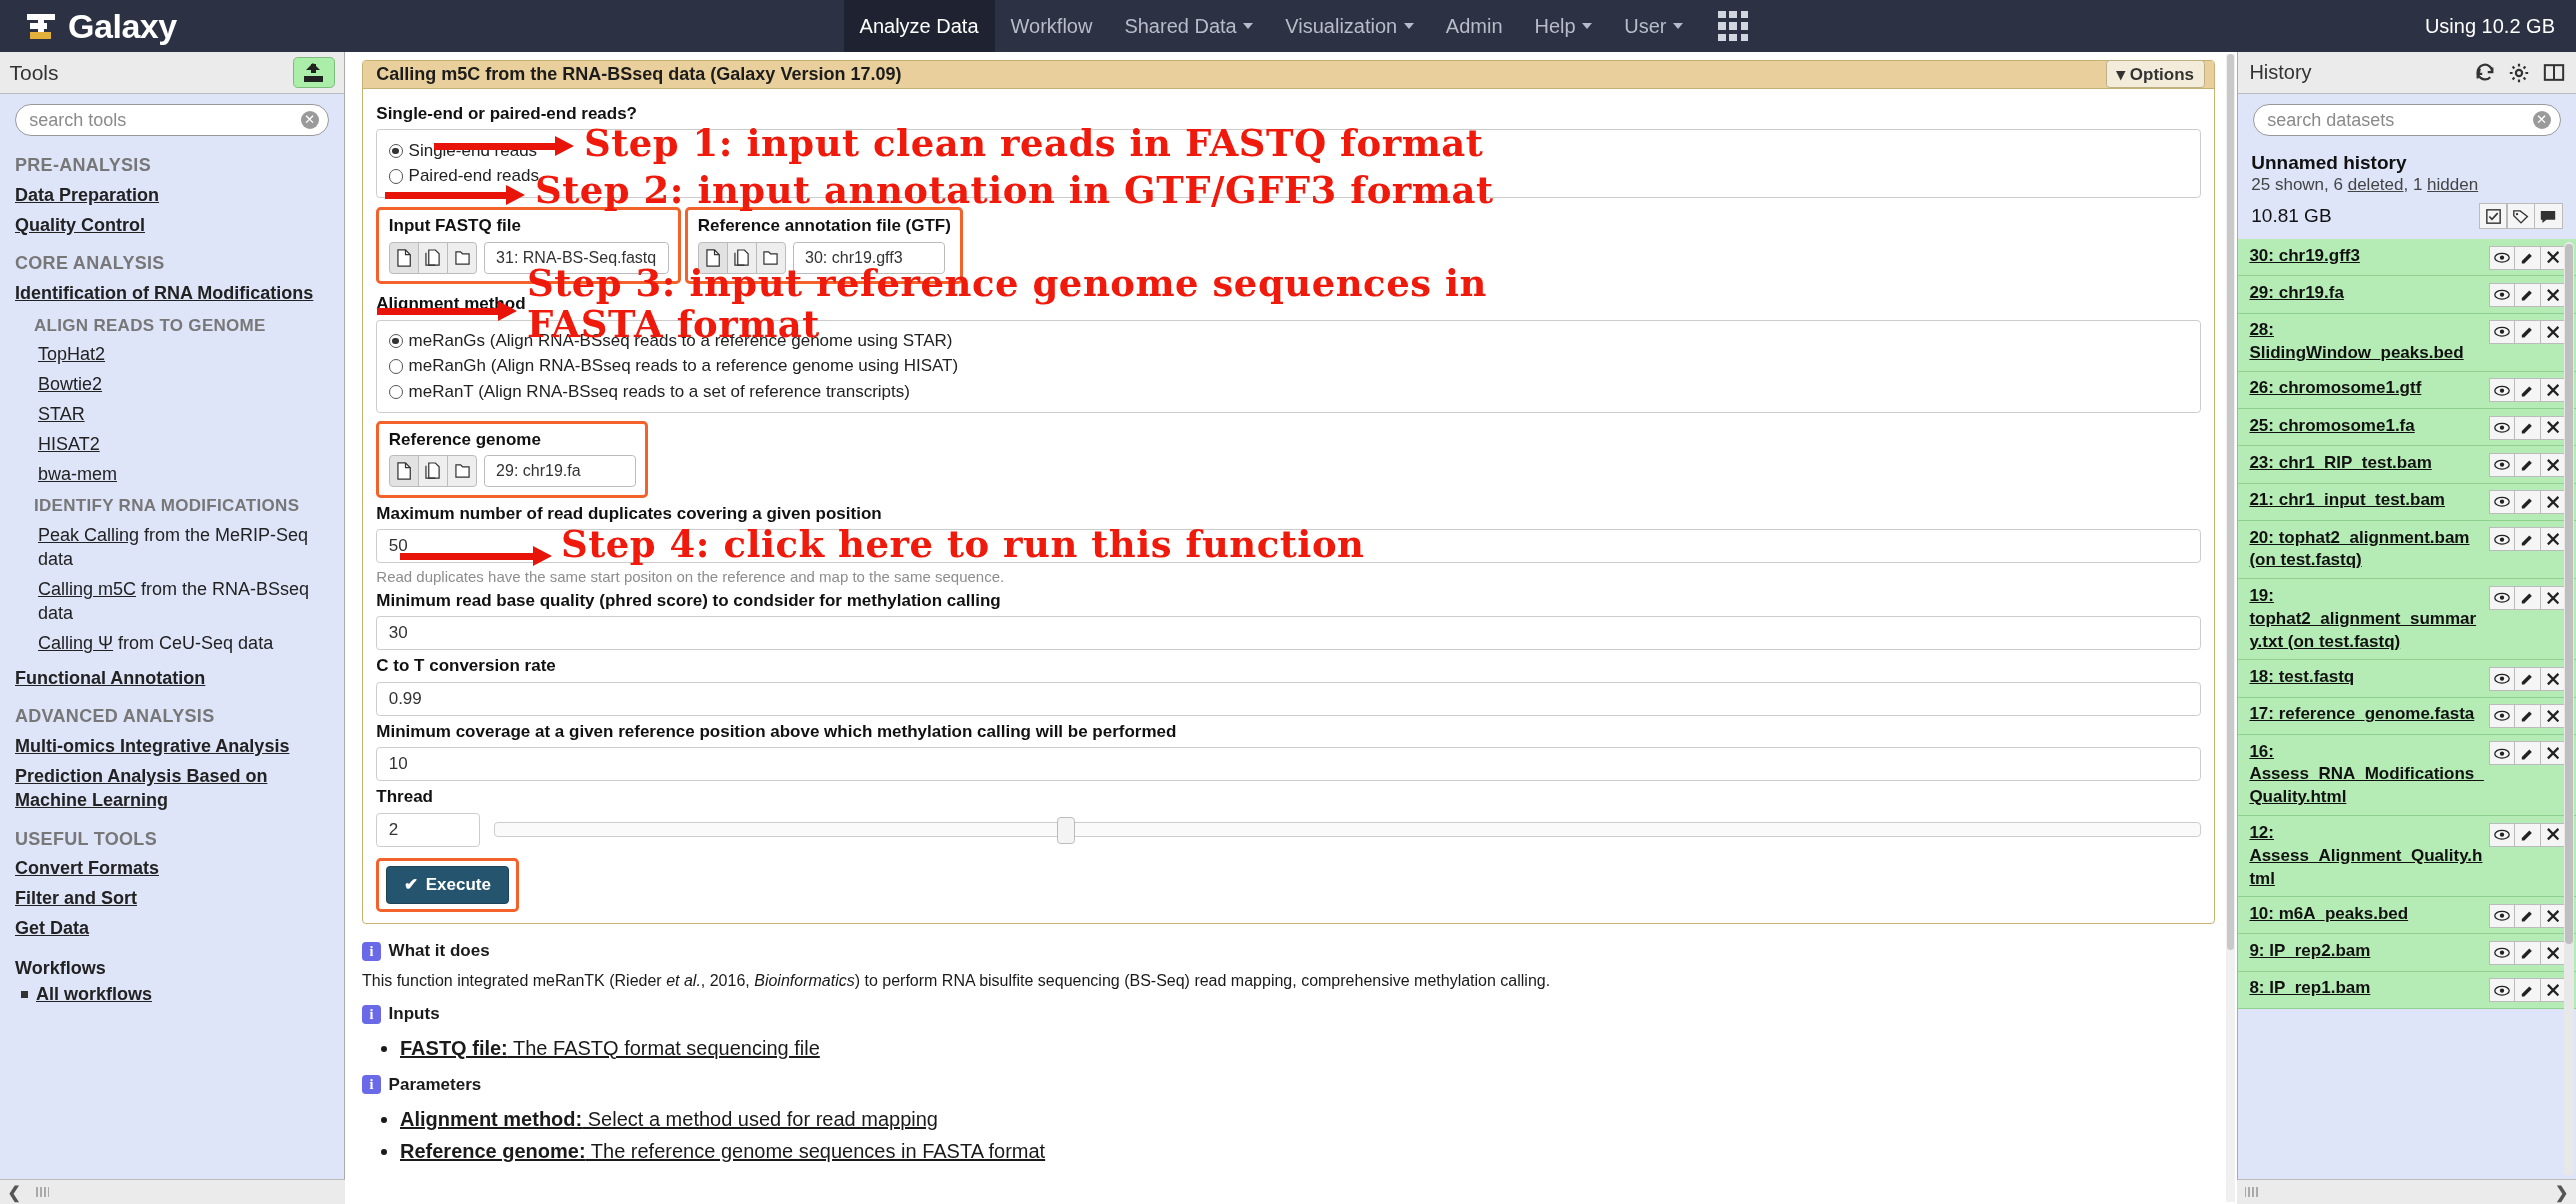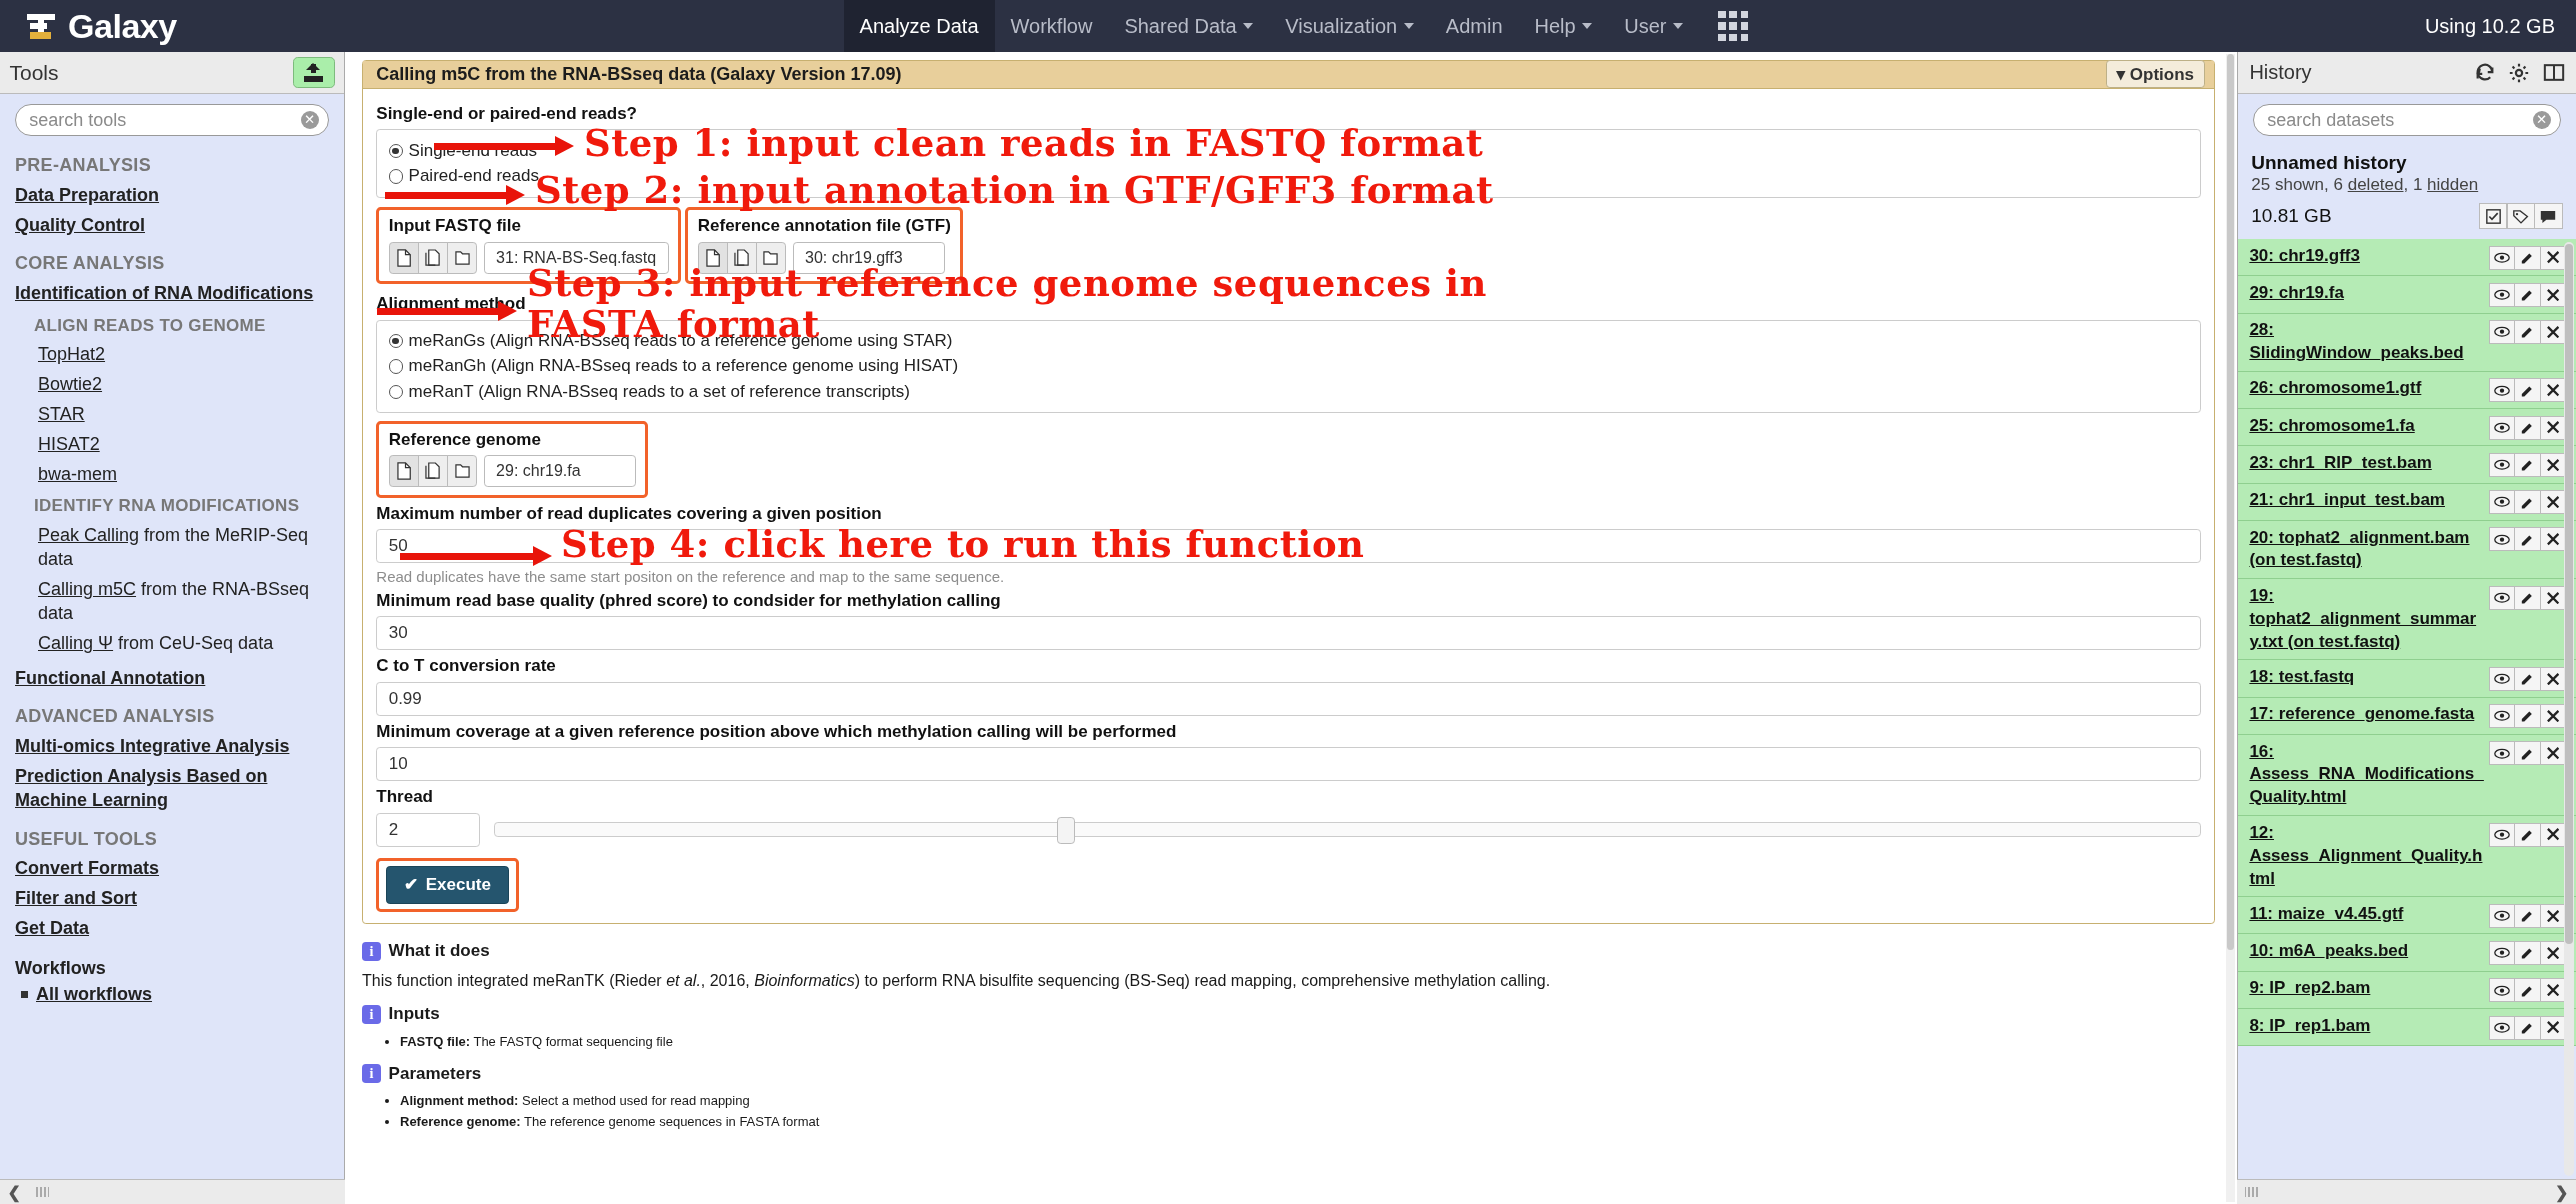--- a/index.html
+++ b/index.html
@@ -179,21 +179,21 @@
   
   .docs { padding: 5.7px 23px 0 17px; font-size:16px; color:#1a1a1a; }
   .doc-head { display:flex; align-items:center; gap:7.6px; font-size:17px; font-weight:bold; margin: 11.4px 0 7.6px 0; }
   .info-i {
     width:19px;height:19px;border-radius:3.8px;background:#6a6ae8;color:#fff;
     font-size:14.2px;font-weight:bold;display:flex;align-items:center;justify-content:center;
     font-family:"Liberation Serif",serif; flex:none;
   }
   .doc-p { font-size:16px; line-height:1.5; margin: 0 0 3.8px 0; }
   .doc-ul { margin: 3.8px 0 3.8px 0; padding-left: 38px; }
-  .doc-ul li { font-size:13px; line-height:1.6; }
+  .doc-ul li { font-size:20px; line-height:1.6;text-decoration:underline; }
   
   #history {
     position:absolute; right:0; top:0; bottom:0; width:339px;
     background:#dfe5f9; border-left:0.9px solid #aaa;
   }
   .hist-header {
     height:42px; background:#ebebeb; border-bottom:0.9px solid #bbb;
     display:flex; align-items:center; padding: 0 11.4px;
   }
   .hist-header .ptitle { font-size:20px; color:#333; }
@@ -894,41 +894,20 @@
               </svg>
             </span>
             <span class="ds-btn">
               <svg width="12.3" height="12.3" viewBox="0 0 14 14">
                 <path d="M1 1l12 12M13 1L1 13" stroke="#222" stroke-width="2.6"></path>
               </svg>
             </span>
           </span>
         </div>
     <div class="ds-item">
-          <span class="ds-title">11: maize_v4.45.gtf</span>
-          <span class="ds-btns">
-            <span class="ds-btn">
-              <svg width="16" height="11.4" viewBox="0 0 20 13">
-                <ellipse cx="10" cy="6.5" rx="9" ry="5.5" fill="none" stroke="#222" stroke-width="1.6"></ellipse>
-                <circle cx="10" cy="6.5" r="2.7" fill="#222"></circle>
-              </svg>
-            </span>
-            <span class="ds-btn">
-              <svg width="13.3" height="13.3" viewBox="0 0 16 16">
-                <path d="M1 12l9-9 3 3-9 9H1z" fill="#222"></path>
-              </svg>
-            </span>
-            <span class="ds-btn">
-              <svg width="12.3" height="12.3" viewBox="0 0 14 14">
-                <path d="M1 1l12 12M13 1L1 13" stroke="#222" stroke-width="2.6"></path>
-              </svg>
-            </span>
-          </span>
-        </div>
-    <div class="ds-item">
           <span class="ds-title">10: m6A_peaks.bed</span>
           <span class="ds-btns">
             <span class="ds-btn">
               <svg width="16" height="11.4" viewBox="0 0 20 13">
                 <ellipse cx="10" cy="6.5" rx="9" ry="5.5" fill="none" stroke="#222" stroke-width="1.6"></ellipse>
                 <circle cx="10" cy="6.5" r="2.7" fill="#222"></circle>
               </svg>
             </span>
             <span class="ds-btn">
               <svg width="13.3" height="13.3" viewBox="0 0 16 16">

